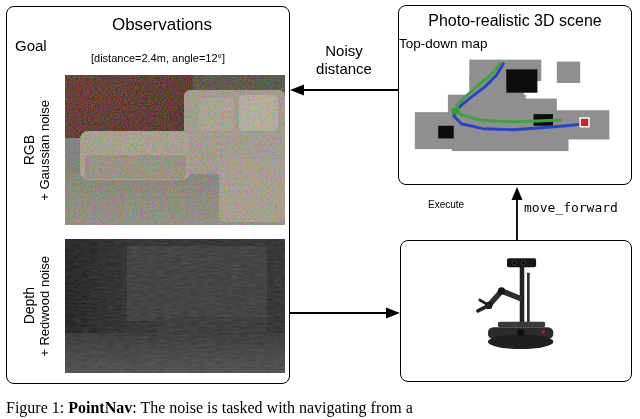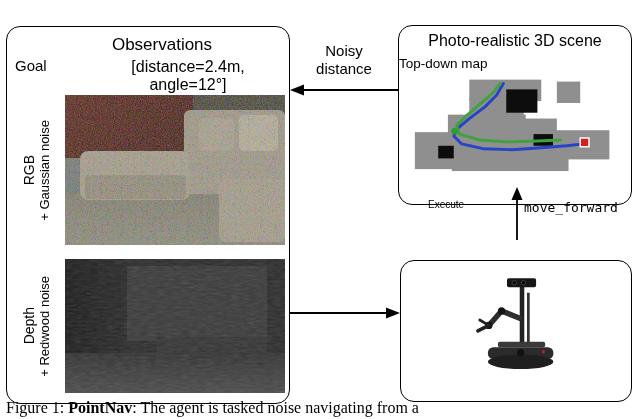--- a/index.html
+++ b/index.html
@@ -1,29 +1,28 @@
 <!DOCTYPE html>
 <html style="--map-gray: #8f8f8f; --map-black: #0d0d0d; --path-blue: #2743c8; --path-green: #3fa23f; --goal-red: #d42020; --start-green: #2f9e2f;"><head>
 <meta charset="utf-8">
 <style>
   html,body{margin:0;padding:0;background:#ffffff;}
   .page{
     position:relative;width:640px;height:419px;background:#ffffff;
     font-family:"Liberation Sans", sans-serif;color:#000;overflow:hidden;
   }
   .panel{
-    position:absolute;background:#fff;border:1.7px solid #000;border-radius:14px;
+    position:absolute;background:#fff;border:1.7px solid #000;border-radius:8px;
     box-sizing:border-box;
-    margin-top:20px;
   }
   
   .obs-panel{left:6px;top:6px;width:284px;height:378px;}
   .obs-title{position:absolute;left:30px;right:2px;top:8px;text-align:center;font-size:17px;}
   .goal-label{position:absolute;left:8px;top:30px;font-size:15px;}
-  .goal-value{position:absolute;left:84px;right:4px;top:31px;text-align:center;font-size:16px;}
+  .goal-value{position:absolute;left:84px;right:4px;top:45px;font-size:11px;}
   .axis-labels{position:absolute;left:2px;width:54px;display:flex;flex-direction:row;align-items:center;justify-content:center;gap:2px;}
   .axis-labels span{
     writing-mode:vertical-rl;transform:rotate(180deg);
     font-size:13px;text-align:center;line-height:1;
   }
   .axis-labels .main{font-size:14px;}
   .rgb-labels{top:68px;height:150px;}
   .depth-labels{top:232px;height:134px;}
   .img-frame{position:absolute;left:58px;width:220px;overflow:hidden;background:#777;}
   .rgb-img{top:68px;height:150px;}
@@ -192,16 +191,16 @@
 
   <svg class="arrow-svg" style="left:509px;top:187px;width:16px;height:53px;">
     <line class="arrow-line" x1="8" y1="53" x2="8" y2="12"></line>
     <polygon class="arrow-head" points="8,0 2.5,13 13.5,13"></polygon>
   </svg>
   <div class="execute-label">Execute</div>
   <div class="command-label">move_forward</div>
 
   <div class="caption">
     <span>Figure 1:</span>
-    <b>PointNav</b><span>: The agent is tasked noise navigating from a</span>
+    <b>PointNav</b><span>: The noise is tasked with navigating from a</span>
   </div>
 
 </div>
 
 </body></html>

